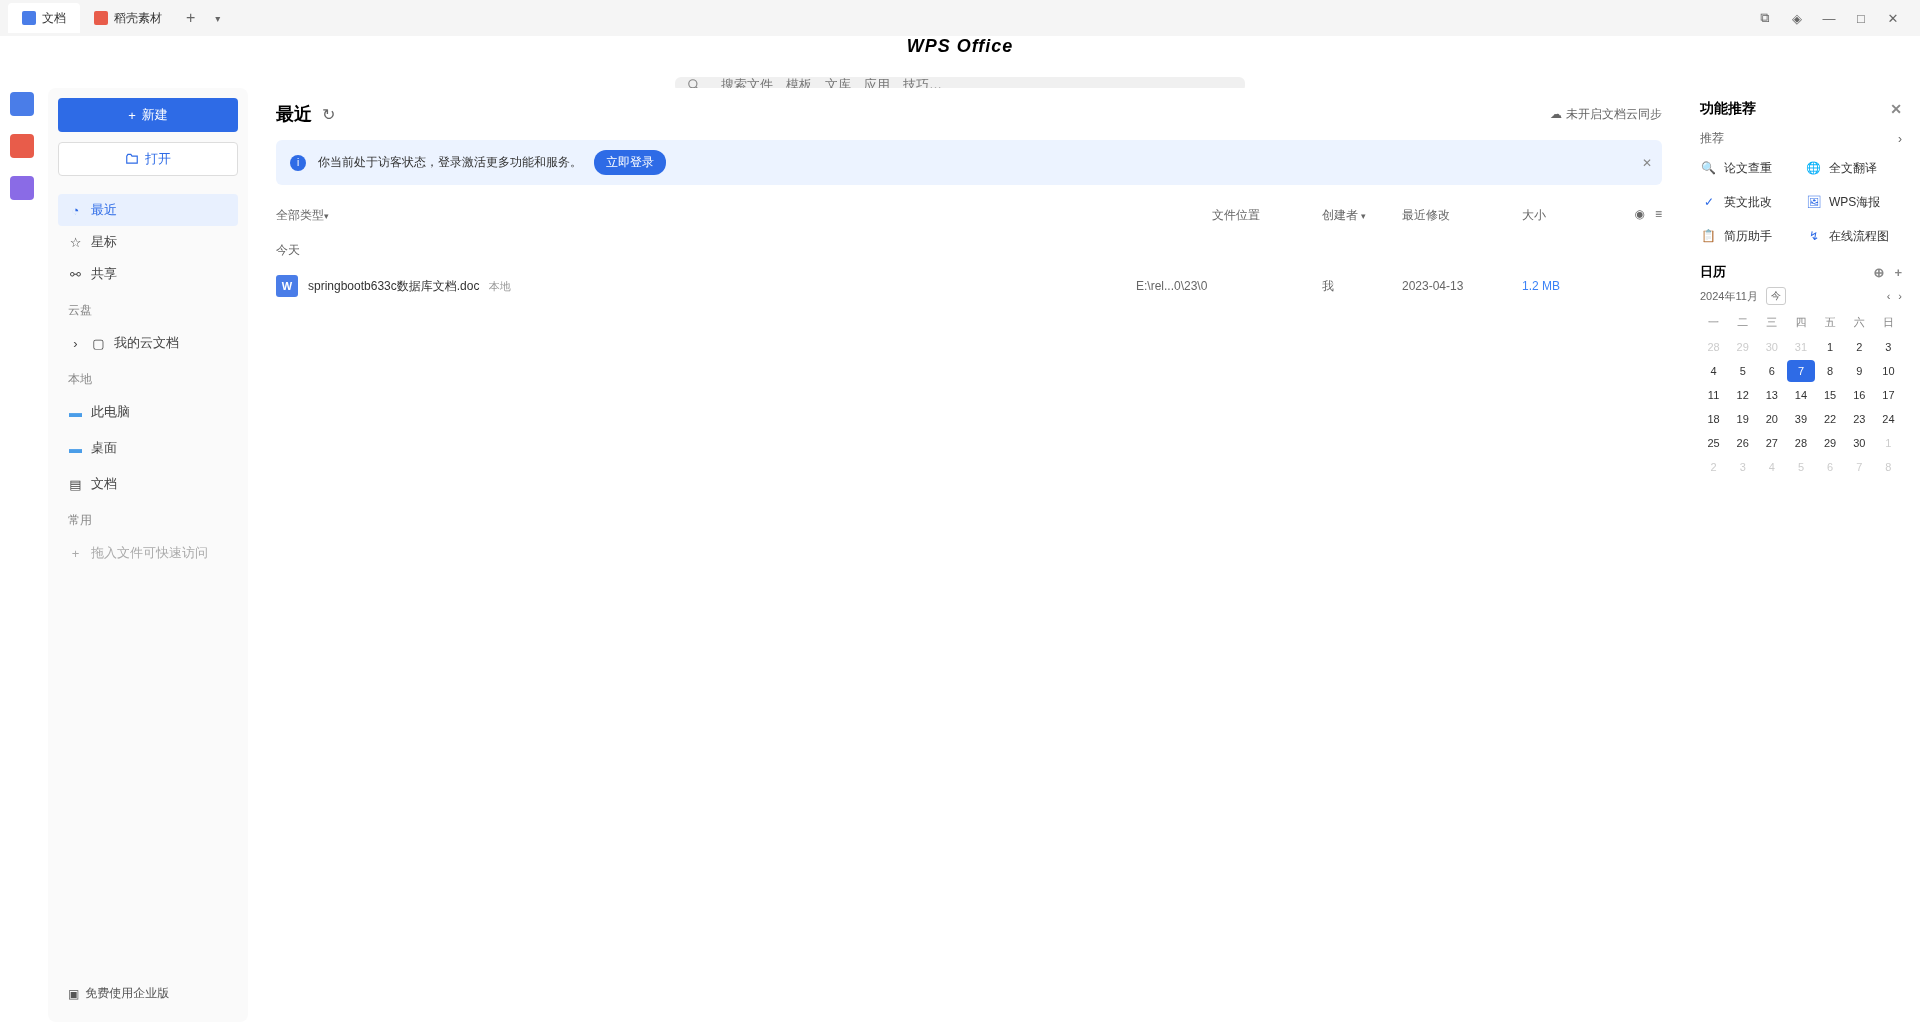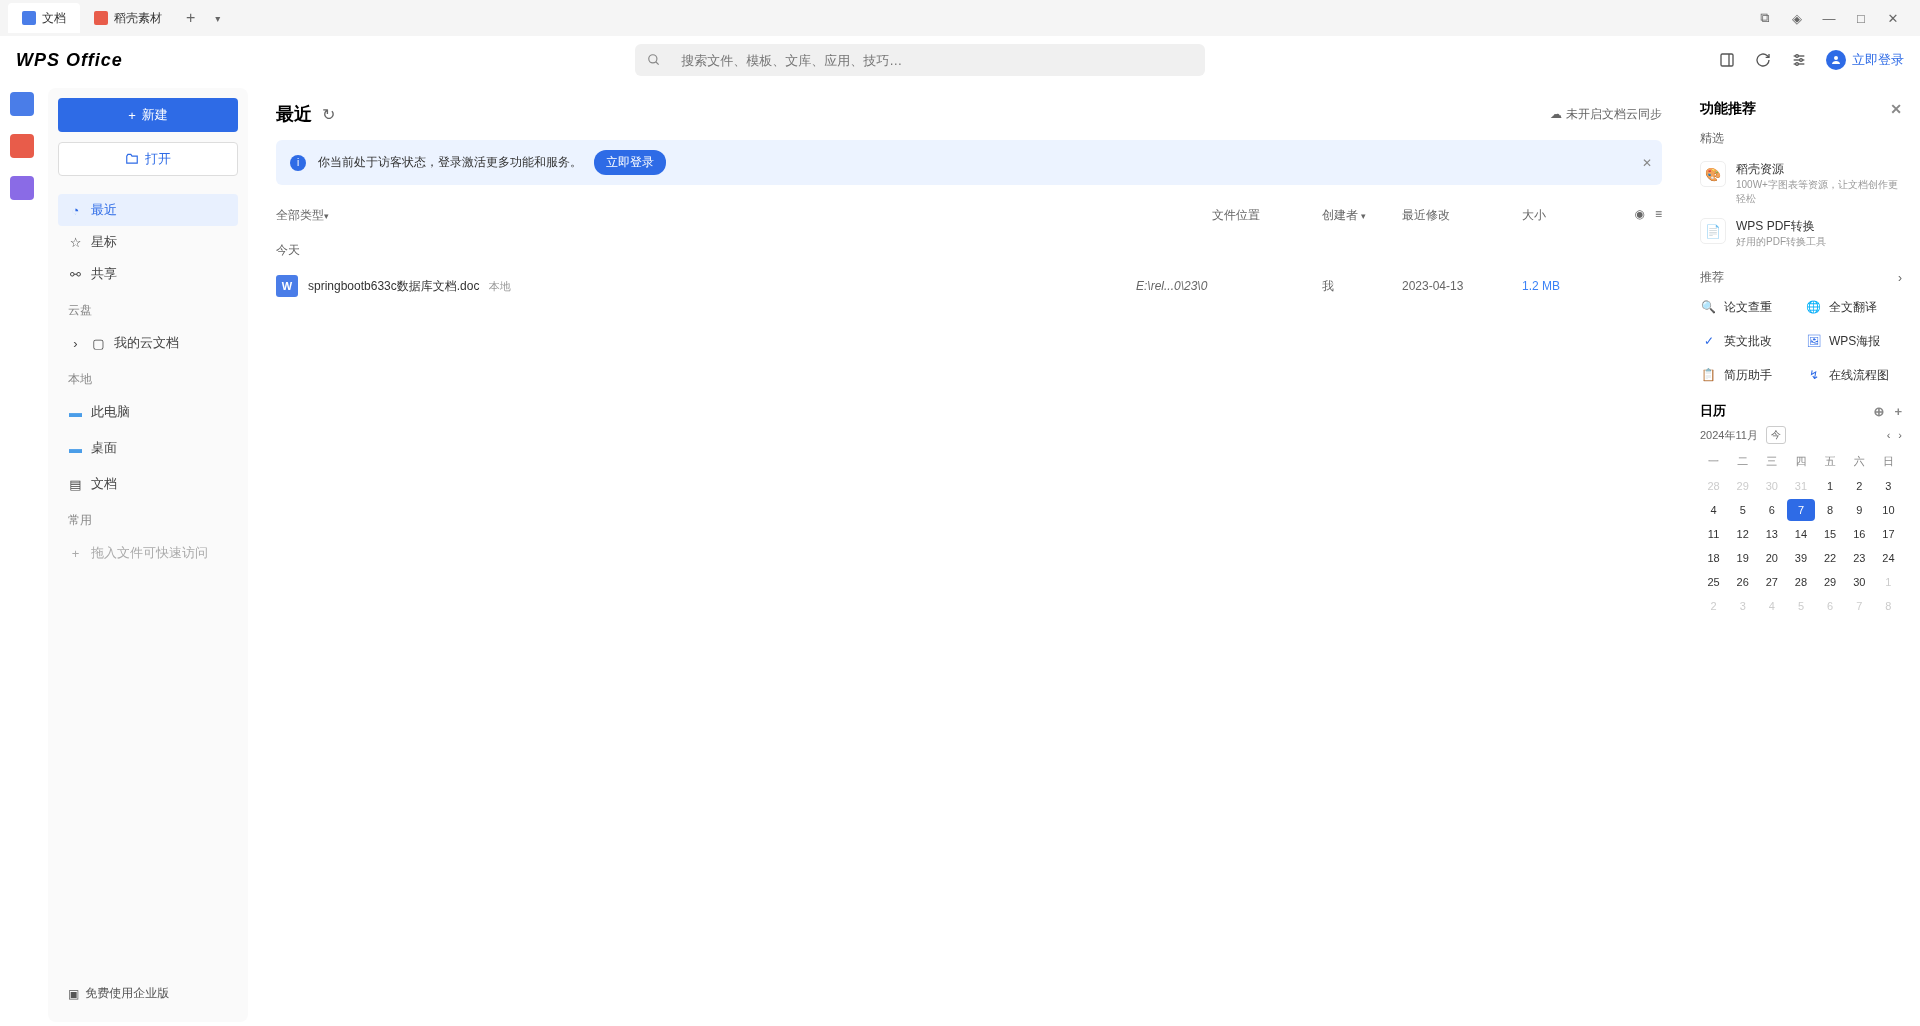--- a/index.html
+++ b/index.html
@@ -10,21 +10,21 @@
 .tab { display: flex; align-items: center; padding: 0 14px; height: 30px; font-size: 12px; color: #333; cursor: pointer; border-radius: 4px 4px 0 0; gap: 6px; }
 .tab.active { background: #fff; }
 .tab-icon { width: 14px; height: 14px; border-radius: 2px; }
 .tab-icon.doc { background: #4a7de8; }
 .tab-icon.dkz { background: #e85c4a; }
 .tab-add { padding: 0 10px; font-size: 16px; color: #666; cursor: pointer; }
 .window-controls { margin-left: auto; display: flex; gap: 18px; padding-right: 12px; }
 .wctrl { width: 14px; height: 14px; cursor: pointer; color: #666; display: flex; align-items: center; justify-content: center; font-size: 13px; }
 
 
-.header { height: 48px; display: flex; align-items: center; padding: 0 16px; gap: 20px; }
+.header { height: 48px; display: flex; align-items: center; padding: 0 32px; gap: 20px; flex-direction: column; }
 .logo { font-size: 18px; font-weight: 600; letter-spacing: 1px; font-style: italic; }
 .search-box { margin-left: auto; margin-right: auto; width: 570px; height: 32px; background: #f0f0f0; border-radius: 6px; display: flex; align-items: center; padding: 0 12px; gap: 20px; }
 .search-box input { border: none; background: transparent; outline: none; flex: 1; font-size: 13px; color: #666; }
 .header-icons { display: flex; align-items: center; gap: 18px; }
 .hicon { width: 18px; height: 18px; cursor: pointer; display: flex; align-items: center; justify-content: center; color: #555; }
 .login-btn { display: flex; align-items: center; gap: 6px; color: #2e6be6; font-size: 13px; cursor: pointer; }
 .avatar-circle { width: 20px; height: 20px; border-radius: 50%; background: #2e6be6; display: flex; align-items: center; justify-content: center; }
 
 
 .main { display: flex; height: calc(100% - 84px); }
@@ -63,21 +63,21 @@
 .col-creator { width: 80px; display: flex; align-items: center; gap: 3px; }
 .col-date { width: 120px; }
 .col-size { width: 80px; }
 .col-actions { width: 60px; display: flex; gap: 10px; justify-content: flex-end; }
 
 .today-label { font-size: 12px; color: #666; padding: 10px 0 8px; }
 .file-row { display: flex; align-items: center; padding: 8px 0; font-size: 12px; color: #333; cursor: pointer; }
 .file-icon { width: 22px; height: 22px; background: #4a7de8; border-radius: 3px; color: #fff; display: flex; align-items: center; justify-content: center; font-size: 11px; font-weight: bold; margin-right: 10px; }
 .file-name { width: 300px; }
 .file-badge { font-size: 11px; color: #999; margin-left: 6px; }
-.file-loc { width: 186px; color: #666; margin-left: auto; font-style: italic; }
+.file-loc { width: 186px; color: #666; margin-left: auto; }
 .file-creator { width: 80px; color: #666; }
 .file-date { width: 120px; color: #666; }
 .file-size { width: 80px; color: #3b82f6; }
 
 .watermark-text { position: absolute; top: 50%; left: 50%; transform: translate(-50%, -50%); font-size: 32px; color: #d93025; pointer-events: none; text-align: center; }
 
 
 .rightpanel { width: 230px; margin: 4px 4px 4px 0; padding: 12px 14px; background: #fff; border-radius: 8px; display: flex; flex-direction: column; font-size: 12px; }
 .rp-header { display: flex; align-items: center; justify-content: space-between; font-size: 14px; font-weight: 600; margin-bottom: 12px; }
 .rp-close { cursor: pointer; color: #888; font-size: 14px; }
@@ -296,37 +296,20 @@
     </div>
 
   </div>
 
   <div class="rightpanel">
     <div class="rp-header">
       <span>功能推荐</span>
       <span class="rp-close">✕</span>
     </div>
 
-    <div class="rp-section">
-      <div class="rp-section-title">精选</div>
-      <div class="rp-featured">
-        <div class="rp-ficon">🎨</div>
-        <div class="rp-ftext">
-          <div class="rp-ftitle">稻壳资源</div>
-          <div class="rp-fdesc">100W+字图表等资源，让文档创作更轻松</div>
-        </div>
-      </div>
-      <div class="rp-featured">
-        <div class="rp-ficon">📄</div>
-        <div class="rp-ftext">
-          <div class="rp-ftitle">WPS PDF转换</div>
-          <div class="rp-fdesc">好用的PDF转换工具</div>
-        </div>
-      </div>
-    </div>
 
     <div class="rp-section">
       <div class="rp-section-title">
         <span>推荐</span>
         <span style="cursor:pointer;">›</span>
       </div>
       <div class="rp-grid" id="tools-grid">
           <div class="rp-tool">
             <span class="rp-ticon">🔍</span>
             <span>论文查重</span>

